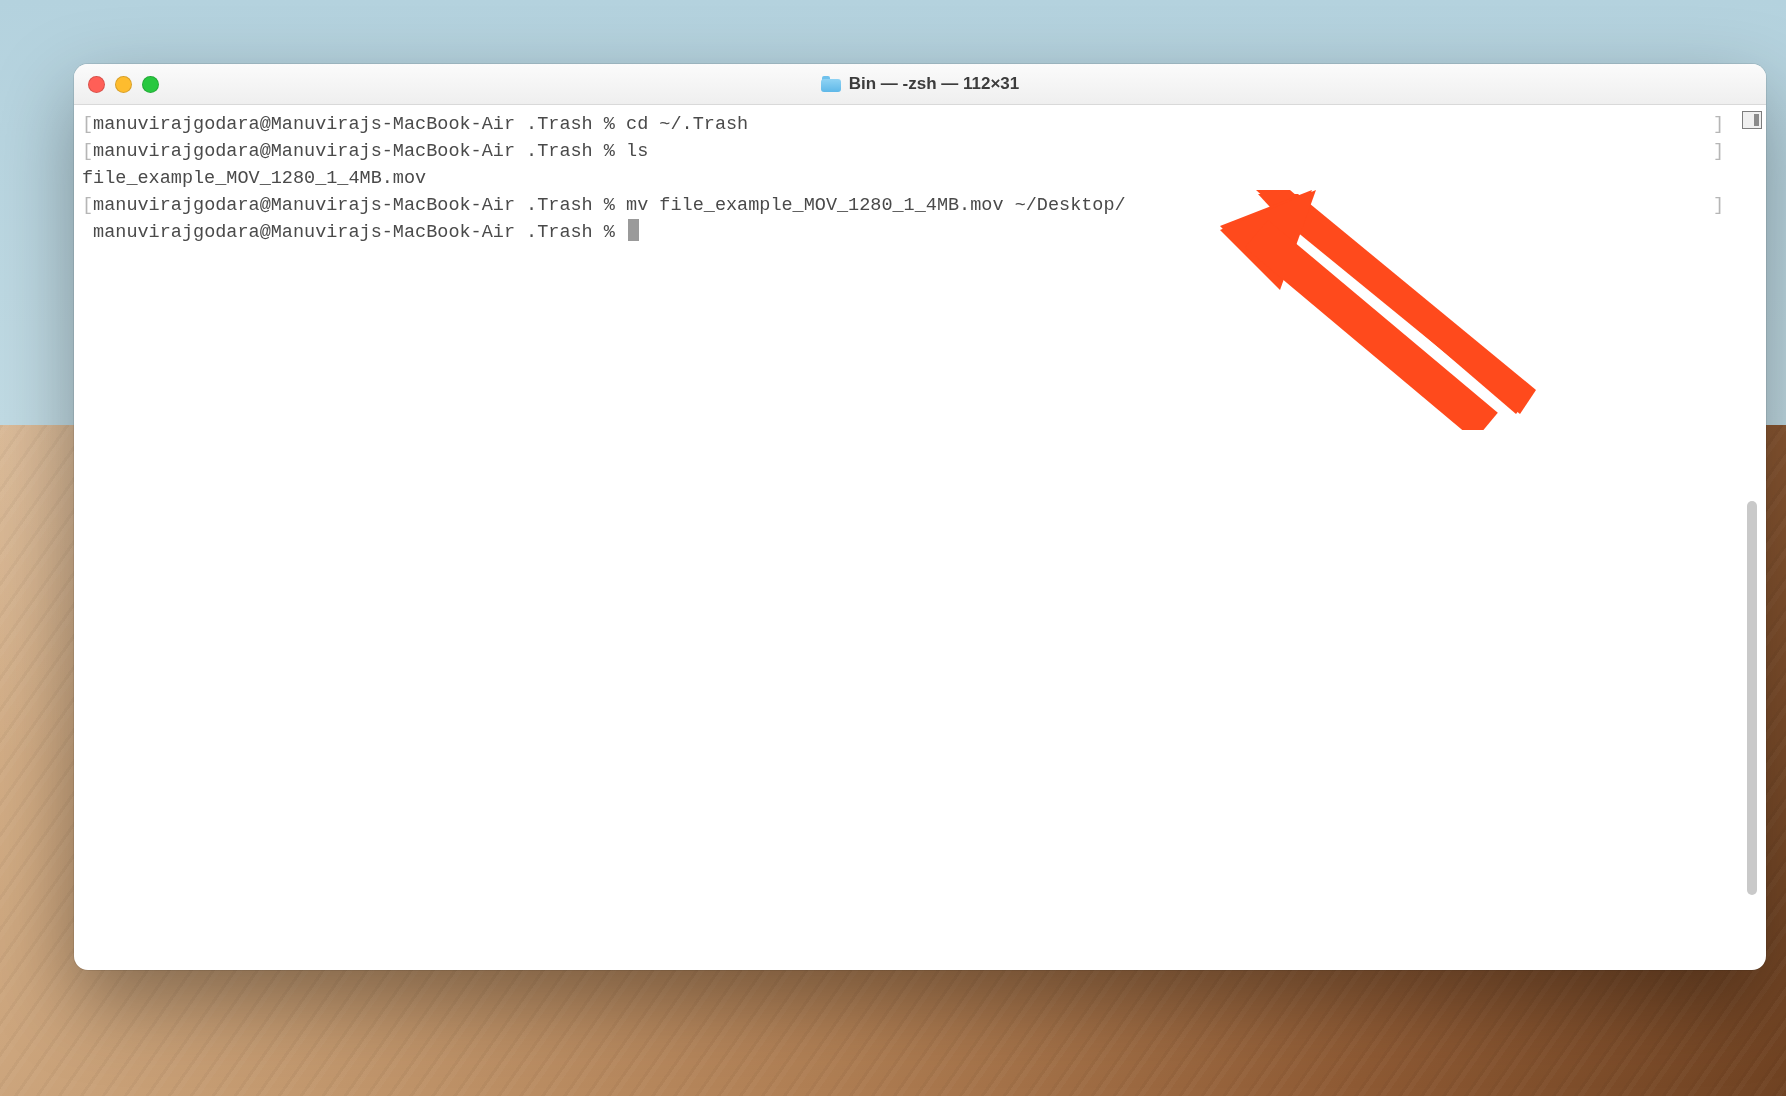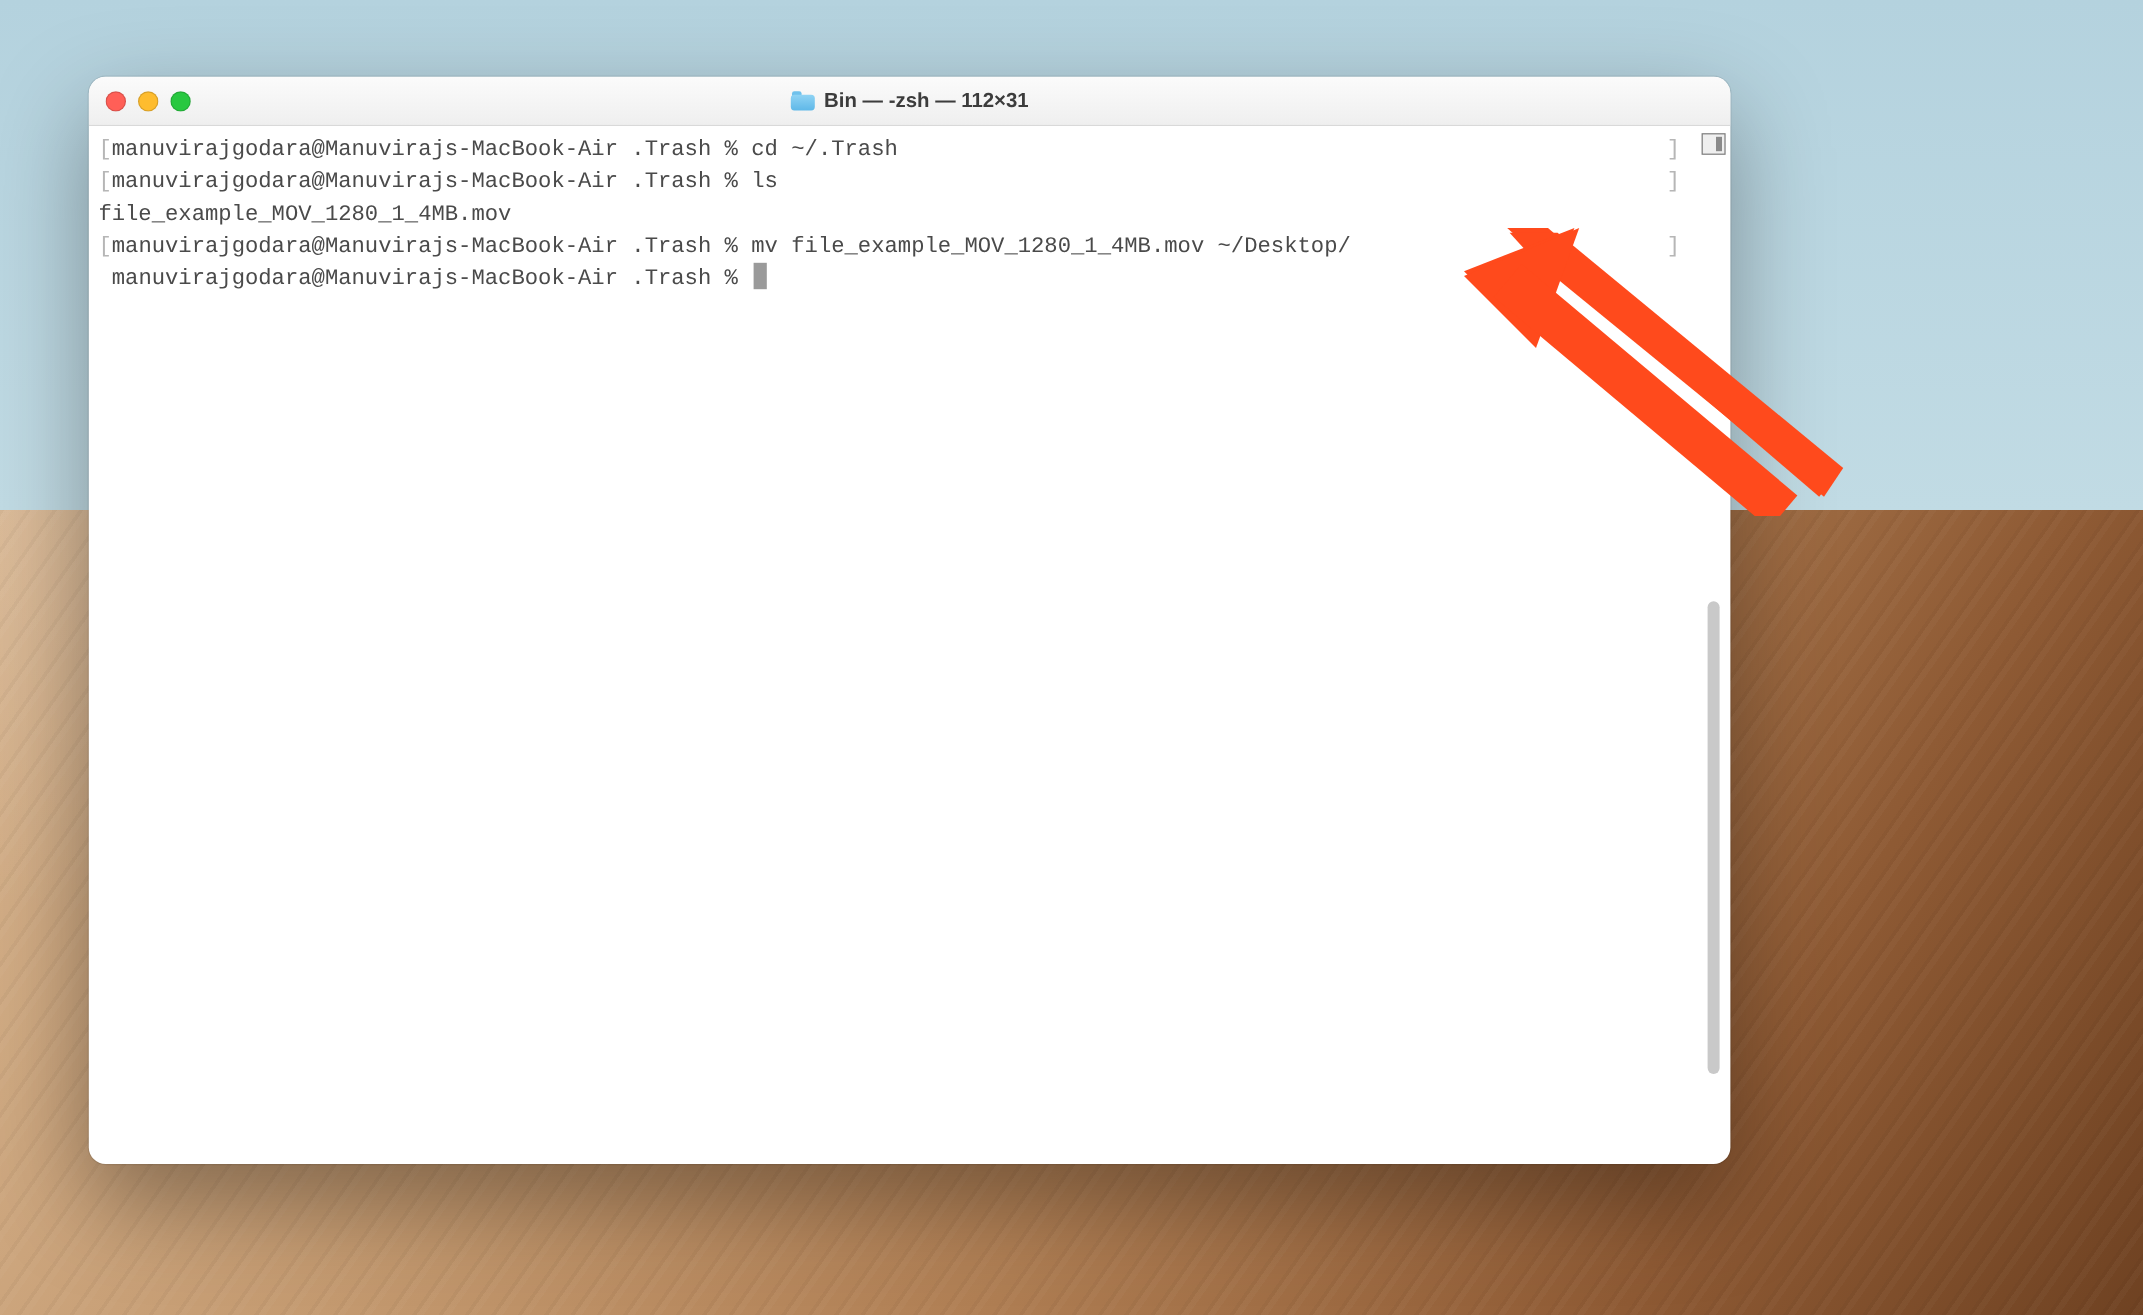--- a/index.html
+++ b/index.html
@@ -48,21 +48,21 @@
     inset: 0;
     background:
       repeating-linear-gradient(125deg, rgba(0,0,0,0.06) 0 3px, rgba(255,255,255,0.05) 3px 8px, rgba(0,0,0,0) 8px 18px);
     opacity: 0.5;
   }
 
   .window {
     position: absolute;
     left: 74px;
     top: 64px;
-    width: 1368px;
+    width: 1692px;
     height: 906px;
     background: #ffffff;
     border-radius: 14px;
     box-shadow: 0 30px 80px rgba(0,0,0,0.35), 0 0 0 1px rgba(0,0,0,0.08);
     overflow: hidden;
   }
   .titlebar {
     height: 40px;
     background: linear-gradient(#fbfbfb, #efefef);
     border-bottom: 1px solid #d9d9d9;

